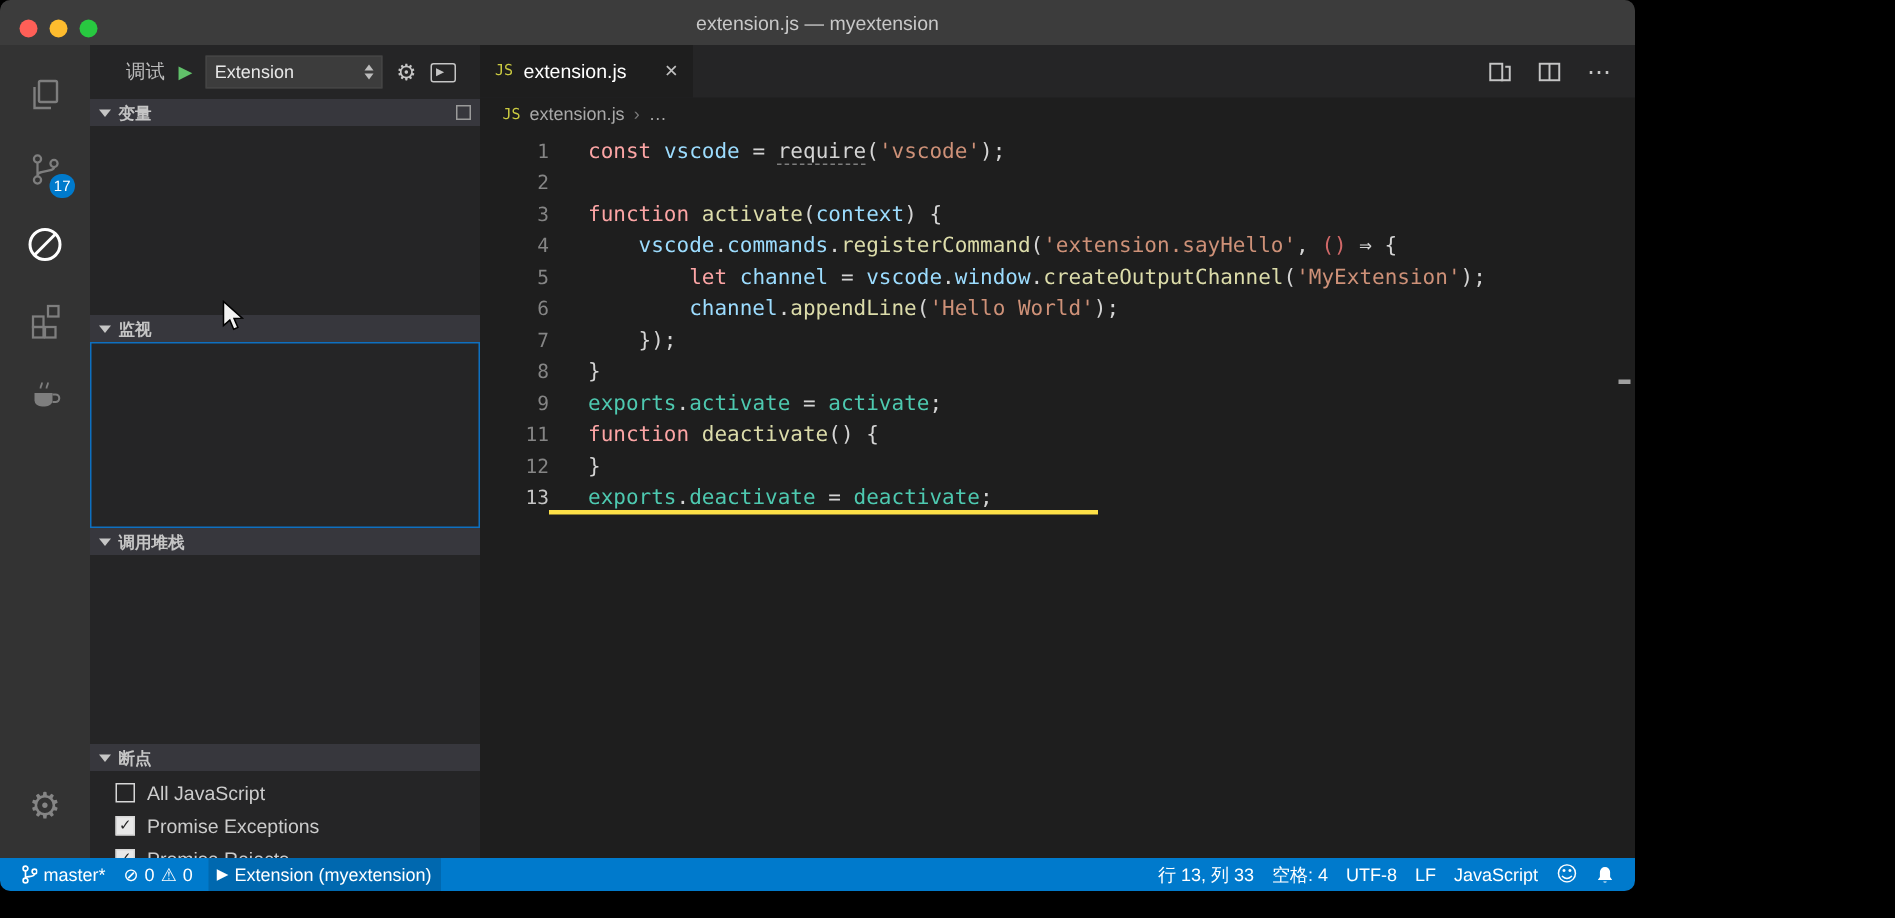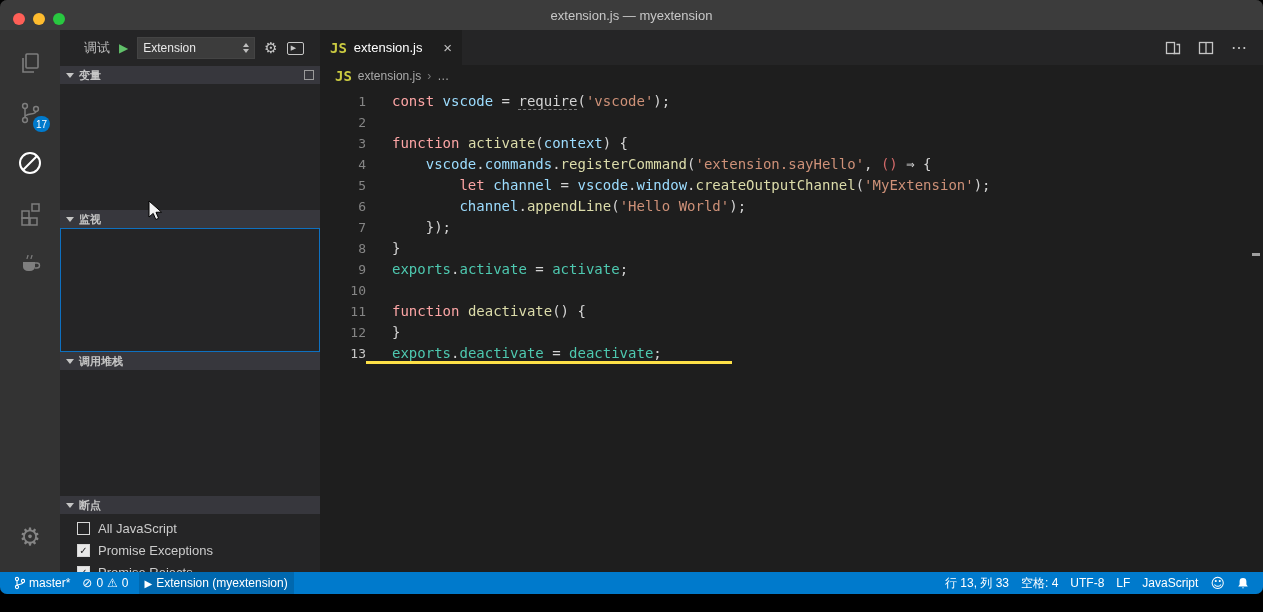--- a/index.html
+++ b/index.html
@@ -1,18 +1,18 @@
 <!DOCTYPE html>
 <html><head>
 <meta charset="utf-8">
 <style>
   * { box-sizing: border-box; margin: 0; padding: 0; }
   html,body { width:1263px; height:612px; background:#000; overflow:hidden;
               font-family:"Liberation Sans", sans-serif; }
-  .window { position:absolute; top:0; left:0; width:1263px; height:594px;
+  .window { position:absolute; top:0; left:0; width:1090px; height:594px;
             background:#1e1e1e; border-radius:7px; overflow:hidden;
             display:flex; flex-direction:column; }
 
   
   .titlebar { flex:0 0 30px; background:#3c3c3c; position:relative;
               display:flex; align-items:center; justify-content:center; }
   .traffic { position:absolute; left:13px; top:13px; display:flex; gap:8px; }
   .light { width:12px; height:12px; border-radius:50%; }
   .light.red { background:#ff5f57; } .light.yellow { background:#febc2e; }
   .light.green { background:#28c840; }
@@ -68,21 +68,21 @@
               display:flex; align-items:center; justify-content:center;
               font-size:10px; color:#252526; }
   .checkbox.checked { background:#e8e8e8; }
 
   
   .editor { flex:1; min-width:0; background:#1e1e1e; display:flex; flex-direction:column;
             position:relative; }
   .tabbar { flex:0 0 35px; background:#252526; display:flex; align-items:stretch; }
   .tab { background:#1e1e1e; width:142px; display:flex; align-items:center; gap:7px;
          padding:0 10px; cursor:pointer; }
-  .js-badge { color:#cbcb41; font-size:14px; font-weight:bold;
+  .js-badge { color:#cbcb41; font-size:10px; font-weight:normal;
               font-family:"DejaVu Sans Mono", monospace; }
   .tab-label { color:#ffffff; font-size:13px; }
   .tab-close { margin-left:auto; color:#c0c0c0; font-size:15px; cursor:pointer; }
   .editor-actions { margin-left:auto; display:flex; align-items:center; gap:17px;
                     padding-right:15px; color:#c5c5c5; }
   .ea-icon { cursor:pointer; display:flex; align-items:center; }
   .more-dots { font-size:16px; letter-spacing:1px; }
 
   .breadcrumb { flex:0 0 22px; display:flex; align-items:center; gap:6px;
                 padding-left:15px; color:#a9a9a9; font-size:12px; }
@@ -262,21 +262,20 @@
         <div>
             <div class="code-line"><span class="line-num">1</span><span class="line-text"><span class="tok-k">const</span><span class="tok-p"> </span><span class="tok-v">vscode</span><span class="tok-p"> = </span><span class="tok-u">require</span><span class="tok-p">(</span><span class="tok-s">'vscode'</span><span class="tok-p">);</span></span></div>
             <div class="code-line"><span class="line-num">2</span><span class="line-text"></span></div>
             <div class="code-line"><span class="line-num">3</span><span class="line-text"><span class="tok-k">function</span><span class="tok-p"> </span><span class="tok-f">activate</span><span class="tok-p">(</span><span class="tok-v">context</span><span class="tok-p">) {</span></span></div>
             <div class="code-line"><span class="line-num">4</span><span class="line-text"><span class="tok-p">    </span><span class="tok-v">vscode</span><span class="tok-p">.</span><span class="tok-v">commands</span><span class="tok-p">.</span><span class="tok-f">registerCommand</span><span class="tok-p">(</span><span class="tok-s">'extension.sayHello'</span><span class="tok-p">, </span><span class="tok-r">()</span><span class="tok-p"> ⇒ {</span></span></div>
             <div class="code-line"><span class="line-num">5</span><span class="line-text"><span class="tok-p">        </span><span class="tok-k">let</span><span class="tok-p"> </span><span class="tok-v">channel</span><span class="tok-p"> = </span><span class="tok-v">vscode</span><span class="tok-p">.</span><span class="tok-v">window</span><span class="tok-p">.</span><span class="tok-f">createOutputChannel</span><span class="tok-p">(</span><span class="tok-s">'MyExtension'</span><span class="tok-p">);</span></span></div>
             <div class="code-line"><span class="line-num">6</span><span class="line-text"><span class="tok-p">        </span><span class="tok-v">channel</span><span class="tok-p">.</span><span class="tok-f">appendLine</span><span class="tok-p">(</span><span class="tok-s">'Hello World'</span><span class="tok-p">);</span></span></div>
             <div class="code-line"><span class="line-num">7</span><span class="line-text"><span class="tok-p">    });</span></span></div>
             <div class="code-line"><span class="line-num">8</span><span class="line-text"><span class="tok-p">}</span></span></div>
             <div class="code-line"><span class="line-num">9</span><span class="line-text"><span class="tok-t">exports</span><span class="tok-p">.</span><span class="tok-t">activate</span><span class="tok-p"> = </span><span class="tok-t">activate</span><span class="tok-p">;</span></span></div>
-            <div class="code-line"><span class="line-num">10</span><span class="line-text"></span></div>
             <div class="code-line"><span class="line-num">11</span><span class="line-text"><span class="tok-k">function</span><span class="tok-p"> </span><span class="tok-f">deactivate</span><span class="tok-p">() {</span></span></div>
             <div class="code-line"><span class="line-num">12</span><span class="line-text"><span class="tok-p">}</span></span></div>
             <div class="code-line current"><span class="line-num">13</span><span class="line-text"><span class="tok-t">exports</span><span class="tok-p">.</span><span class="tok-t">deactivate</span><span class="tok-p"> = </span><span class="tok-t">deactivate</span><span class="tok-p">;</span></span></div>
           </div>
         <div class="ruler-mark"></div>
       </div>
     </div>
   </div>
 
   <div class="statusbar">

